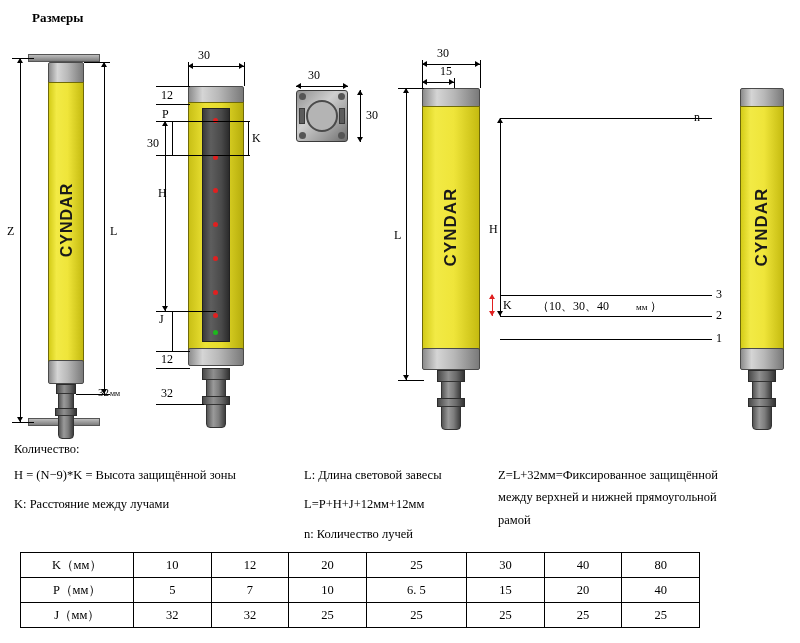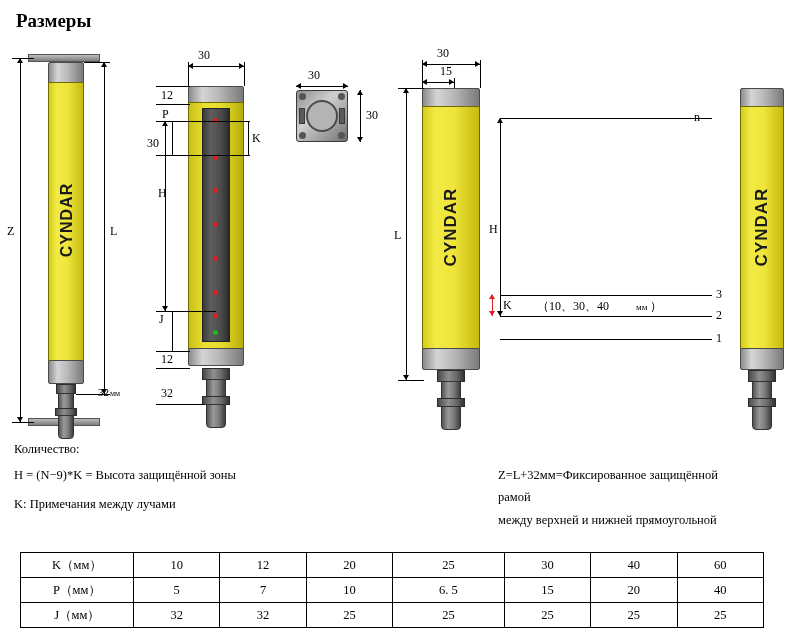--- a/index.html
+++ b/index.html
@@ -7,22 +7,22 @@
     width:800px; height:643px;
     background:#ffffff;
     font-family:"Liberation Serif", serif;
     color:#000;
     position:relative;
     overflow:hidden;
   }
   .page { position:relative; width:800px; height:643px; }
 
   .title {
-    position:absolute; left:16px; top:10px;
-    font-size:19px; font-weight:bold;
+    position:absolute; left:32px; top:10px;
+    font-size:13px; font-weight:bold;
     font-family:"Liberation Serif", serif;
   }
 
   
   .abs { position:absolute; }
   .lbl {
     position:absolute; font-size:12px;
     font-family:"Liberation Serif", serif;
     white-space:nowrap;
   }
@@ -311,41 +311,46 @@
 
     <div class="lbl" style="left:537px; top:298px;">（10、30、40</div>
     <div class="lbl" style="left:636px; top:302px; font-size:9px;">мм</div>
     <div class="lbl" style="left:650px; top:298px;">）</div>
   </div>
 
   <div class="notes" style="left:14px; top:440px;">Количество:</div>
 
   <div class="notes" style="left:14px; top:466px; width:290px;">
     <div>H = (N−9)*K = Высота защищённой зоны</div>
-    <div style="margin-top:10px;">K: Примечания между лучами</div>
-  </div>
-
+    <div style="margin-top:10px;">K: Расстояние между лучами</div>
+  </div>
+
+  <div class="notes" style="left:304px; top:466px; width:190px;">
+    <div>L: Длина световой завесы</div>
+    <div style="margin-top:10px;">L=P+H+J+12мм+12мм</div>
+    <div style="margin-top:10px;">n: Количество лучей</div>
+  </div>
 
   <div class="notes" style="left:498px; top:466px; width:300px;">
     <div>Z=L+32мм=Фиксированное защищённой</div>
+    <div style="margin-top:3px;">между верхней и нижней прямоугольной</div>
     <div style="margin-top:3px;">рамой</div>
-    <div style="margin-top:3px;">между верхней и нижней прямоугольной</div>
-  </div>
-
-  <table class="dims" style="left:20px; top:552px; width:744px;">
+  </div>
+
+  <table class="dims" style="left:20px; top:552px; width:680px;">
     <tbody>
       <tr>
         <td class="head">K（мм）</td>
         <td>10</td>
         <td>12</td>
         <td>20</td>
         <td>25</td>
         <td>30</td>
         <td>40</td>
-        <td>60</td>
+        <td>80</td>
       </tr>
       <tr>
         <td class="head">P（мм）</td>
         <td>5</td>
         <td>7</td>
         <td>10</td>
         <td>6. 5</td>
         <td>15</td>
         <td>20</td>
         <td>40</td>

